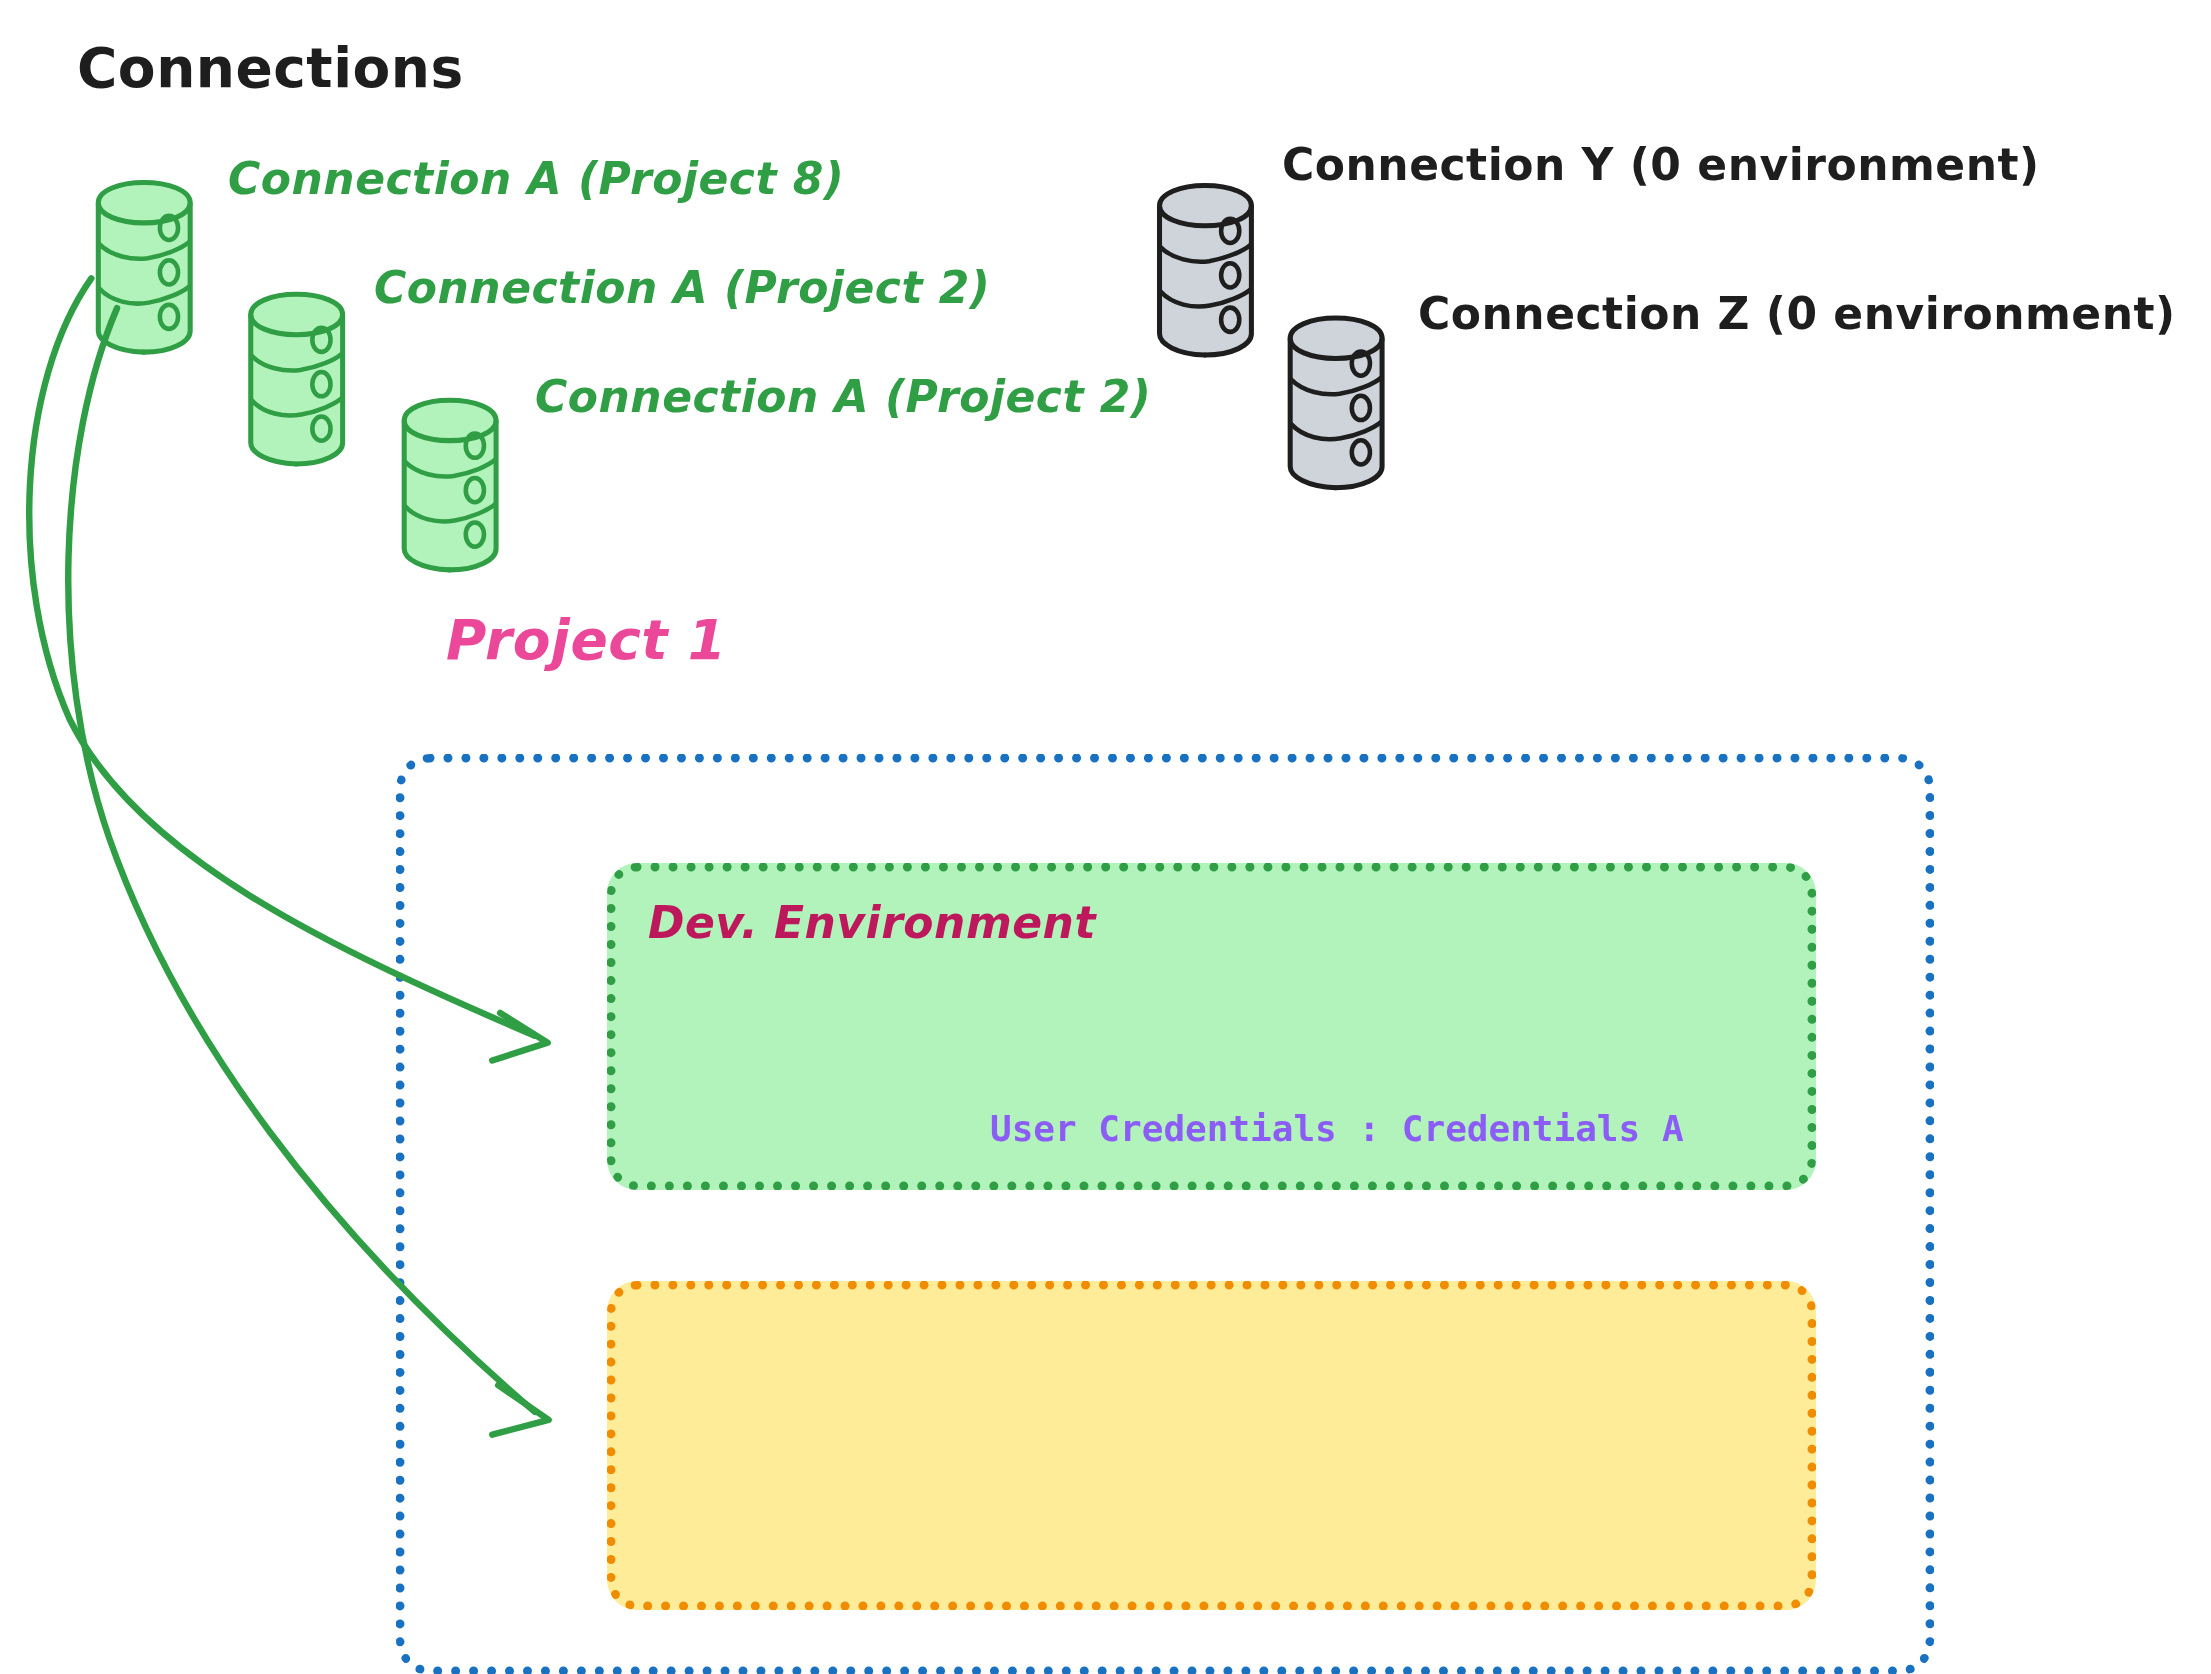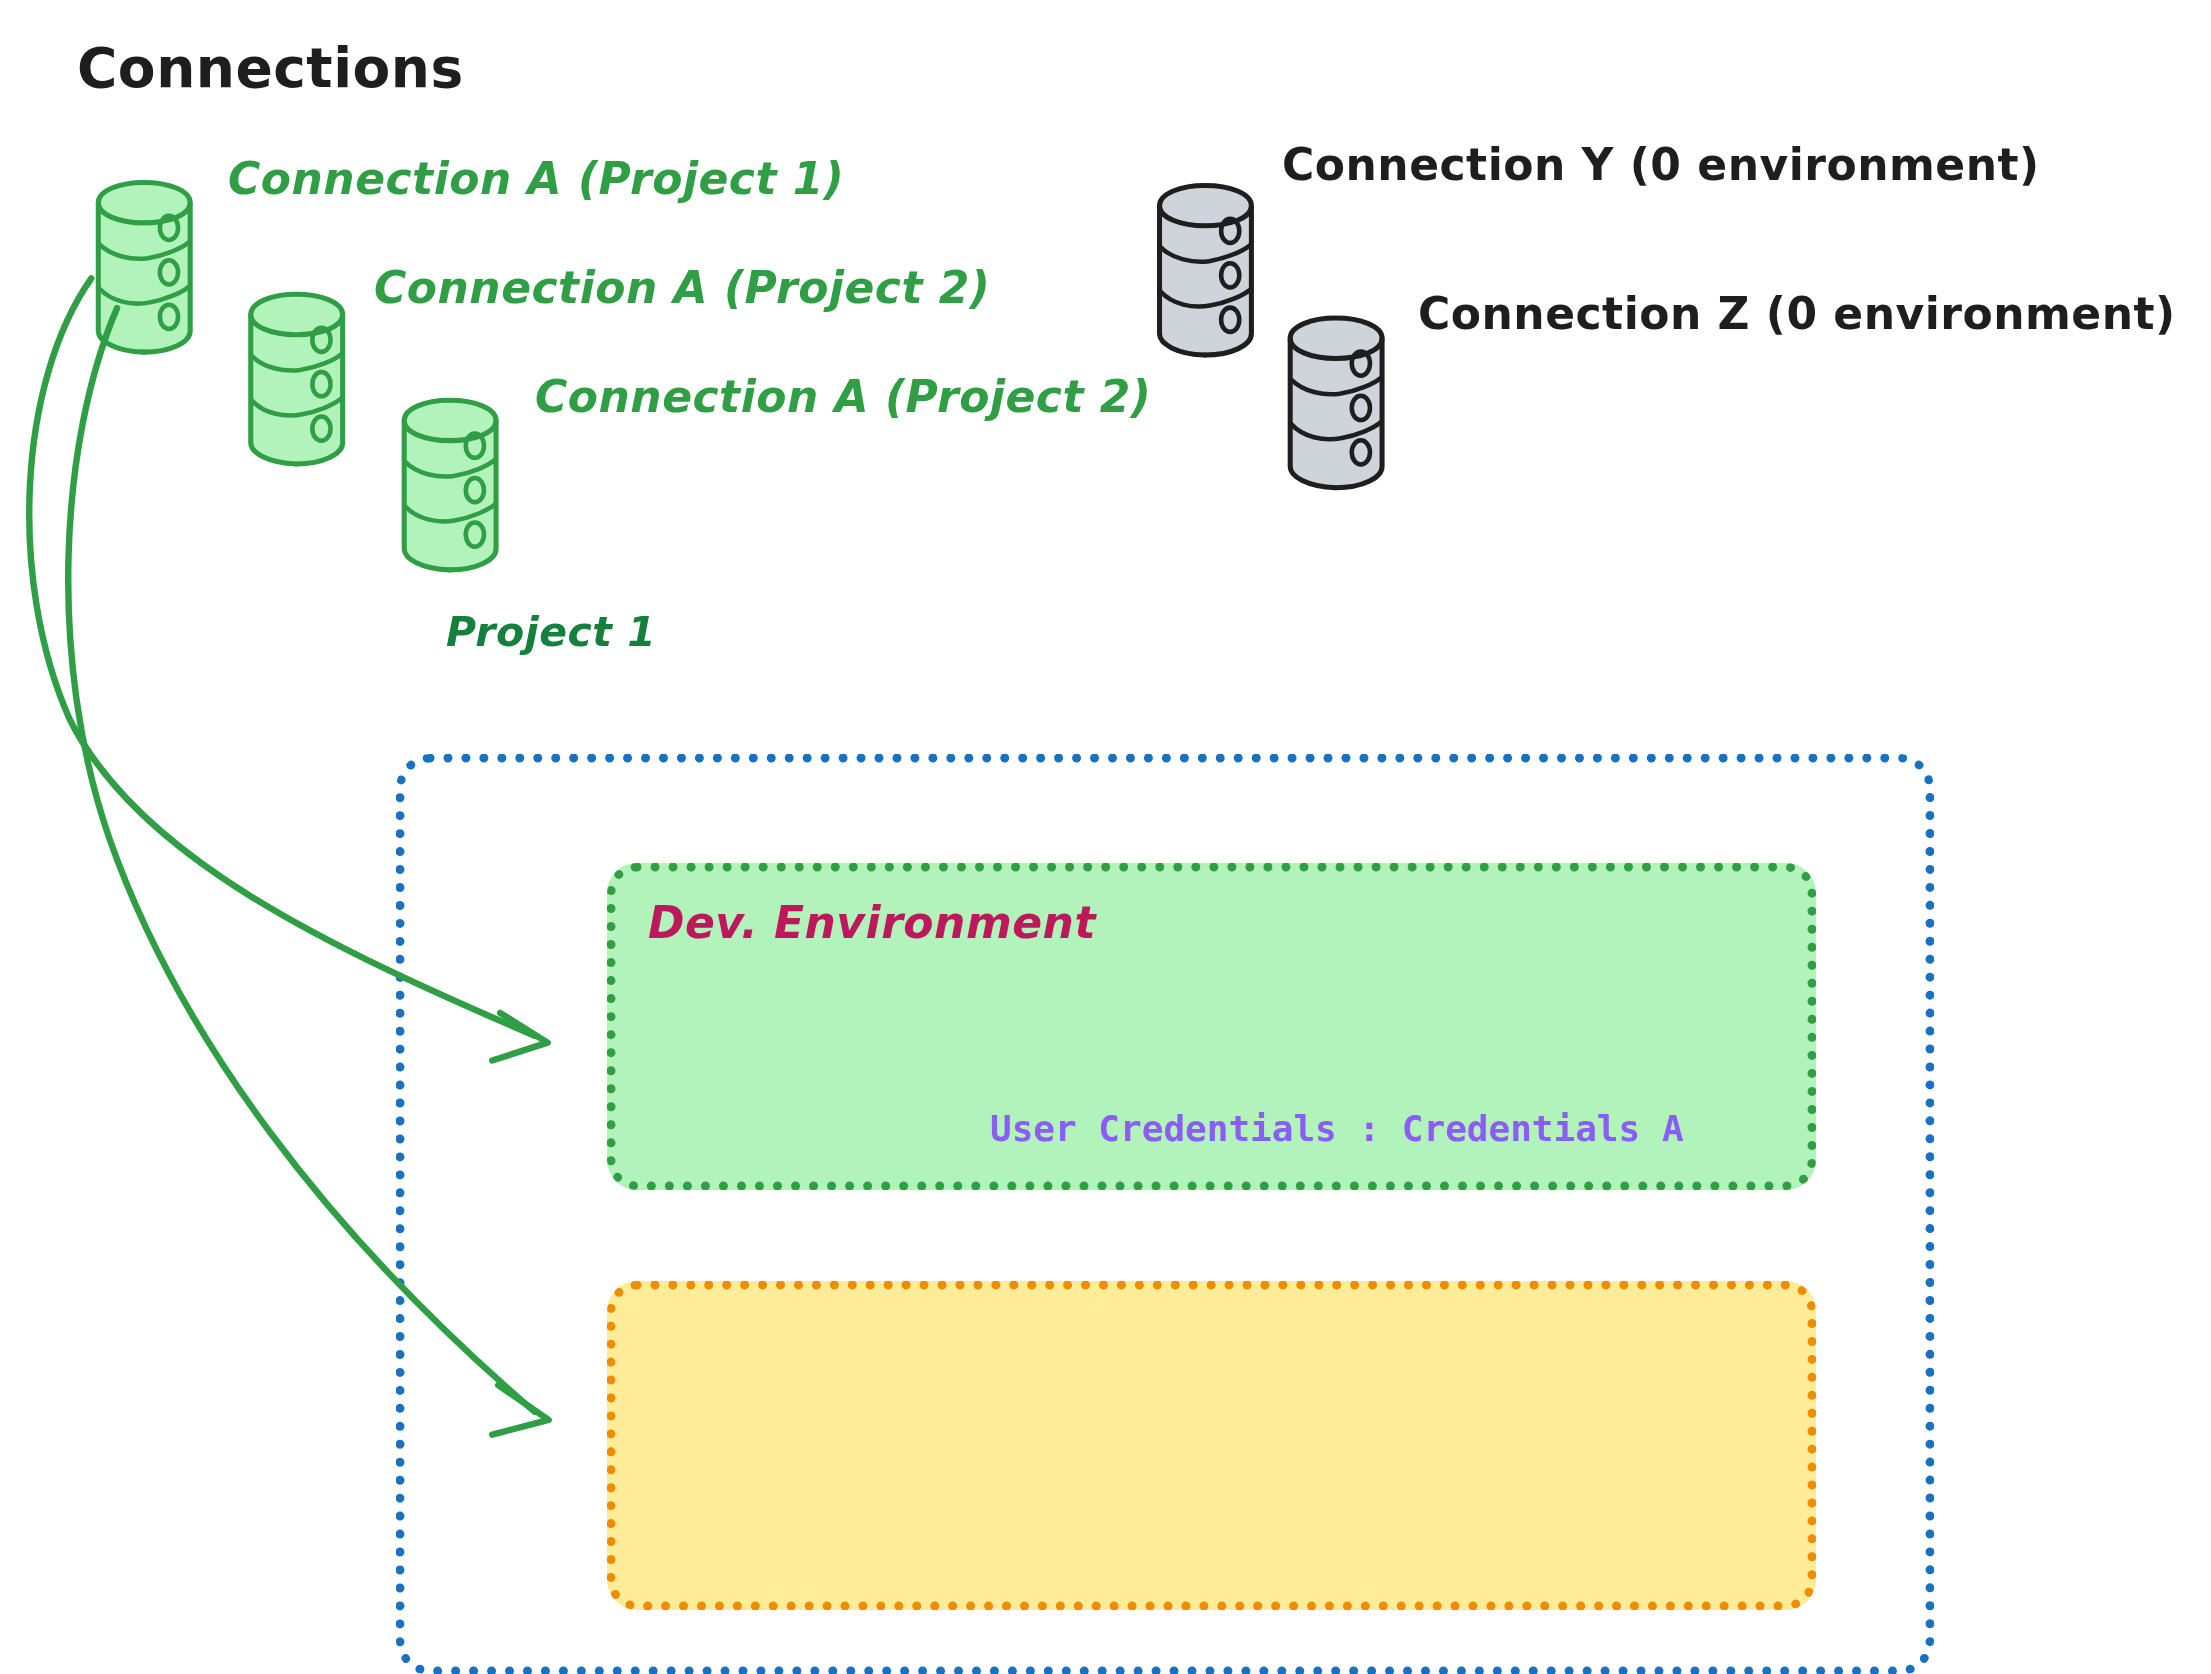--- a/index.html
+++ b/index.html
@@ -47,22 +47,22 @@
     color: #2f9e44;
     font-style: italic;
   }
   .conn-label-black {
     font-size: 44px;
     color: #1e1e1e;
   }
   #project-title {
     left: 446px;
     top: 582px;
-    font-size: 41px;
-    color: #15803d;
+    font-size: 55px;
+    color: #ec4899;
     font-style: italic;
   }
   .env-title {
     font-size: 44px;
     font-style: italic;
   }
   #dev-env-title {
     left: 648px;
     top: 871px;
     color: #be185d;
@@ -182,21 +182,21 @@
     </g>
 
     <g>
       <path d="M118,285 C60,420 48,640 110,820 C180,1020 330,1220 540,1400" fill="none" stroke="#2f9e44" stroke-width="6.5" stroke-linecap="round"></path>
       <path d="M503,1373 L554,1408 L497,1423" fill="none" stroke="#2f9e44" stroke-width="6.5" stroke-linecap="round" stroke-linejoin="round"></path>
     </g>
   </svg>
 
   <div class="hand" id="title-connections">Connections</div>
 
-  <div class="hand conn-label-green" style="left:228px; top:127px;">Connection A (Project 1)</div>
+  <div class="hand conn-label-green" style="left:228px; top:127px;">Connection A (Project 8)</div>
 
   <div class="hand conn-label-green" style="left:374px; top:236px;">Connection A (Project 2)</div>
 
   <div class="hand conn-label-green" style="left:535px; top:345px;">Connection A (Project 2)</div>
 
   <div class="hand conn-label-black" style="left:1282px; top:113px;">Connection Y (0 environment)</div>
 
   <div class="hand conn-label-black" style="left:1418px; top:262px;">Connection Z (0 environment)</div>
 
   <div class="hand" id="project-title">Project 1</div>

